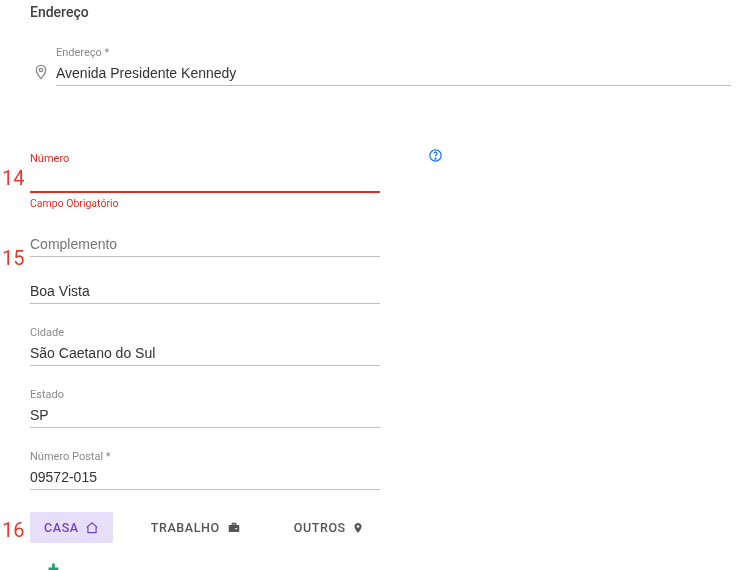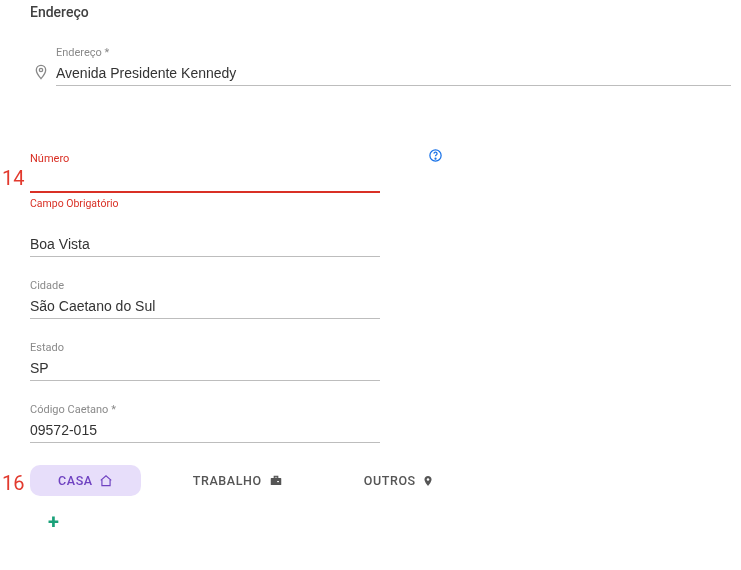--- a/index.html
+++ b/index.html
@@ -87,27 +87,27 @@
     display: flex;
     align-items: center;
     gap: 24px;
     margin-top: 22px;
     position: relative;
   }
   .tag {
     display: inline-flex;
     align-items: center;
     gap: 6px;
-    padding: 8px 28px;
+    padding: 8px 14px;
     font-size: 12.5px;
     letter-spacing: 0.6px;
     color: #555;
     cursor: pointer;
     font-weight: 500;
-    border-radius: 10px;
+    border-radius: 2px;
   }
   .tag.selected {
     background: #e7defa;
     color: #6f42c1;
   }
   .tag-icon { display: inline-flex; }
   .add-row {
     margin-top: 14px;
     margin-left: 18px;
   }
@@ -145,37 +145,41 @@
         <circle cx="12" cy="12" r="9"></circle>
         <path d="M9.5 9a2.5 2.5 0 1 1 3.5 2.3c-.8.4-1 .9-1 1.7"></path>
         <circle cx="12" cy="17" r="0.8" fill="#1a73e8"></circle>
       </svg>
     </span>
     <label class="field-label error">Número</label>
     <input class="field-input error" value="" style="">
     <div class="helper-text">Campo Obrigatório</div>
   </div>
 
+  <div class="field half-field" style="position:relative;">
+    <span class="step-marker">15</span>
+    <input class="field-input" style="color: rgb(154, 154, 154);" placeholder="Complemento">
+  </div>
 
   <div class="field half-field">
     <input class="field-input" value="Boa Vista" style="">
   </div>
 
   <div class="field half-field">
     <label class="field-label">Cidade</label>
     <input class="field-input" value="São Caetano do Sul" style="">
   </div>
 
   <div class="field half-field">
     <label class="field-label">Estado</label>
     <input class="field-input" value="SP" style="">
   </div>
 
   <div class="field half-field" style="margin-top:10px;">
-    <label class="field-label">Código Caetano *</label>
+    <label class="field-label">Número Postal *</label>
     <input class="field-input" value="09572-015" style="">
   </div>
 
   <div class="tags-row">
     <span class="step-marker" style="top:6px;">16</span>
 
     <div class="tag selected">
       <span>CASA</span>
       <span class="tag-icon">
         <svg width="14" height="14" viewBox="0 0 24 24" fill="none" stroke="#6f42c1" stroke-width="2">

